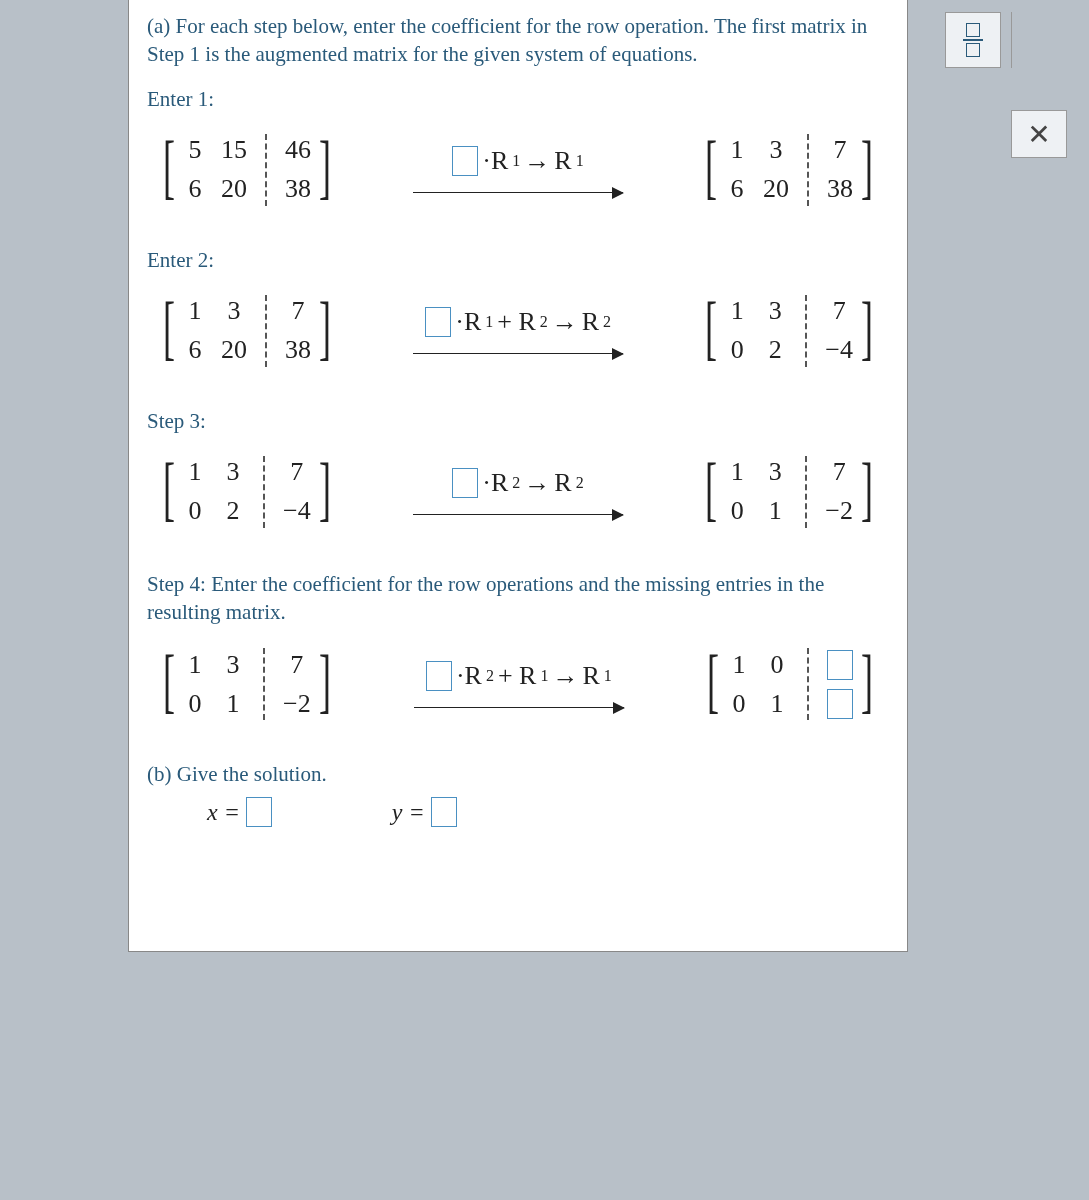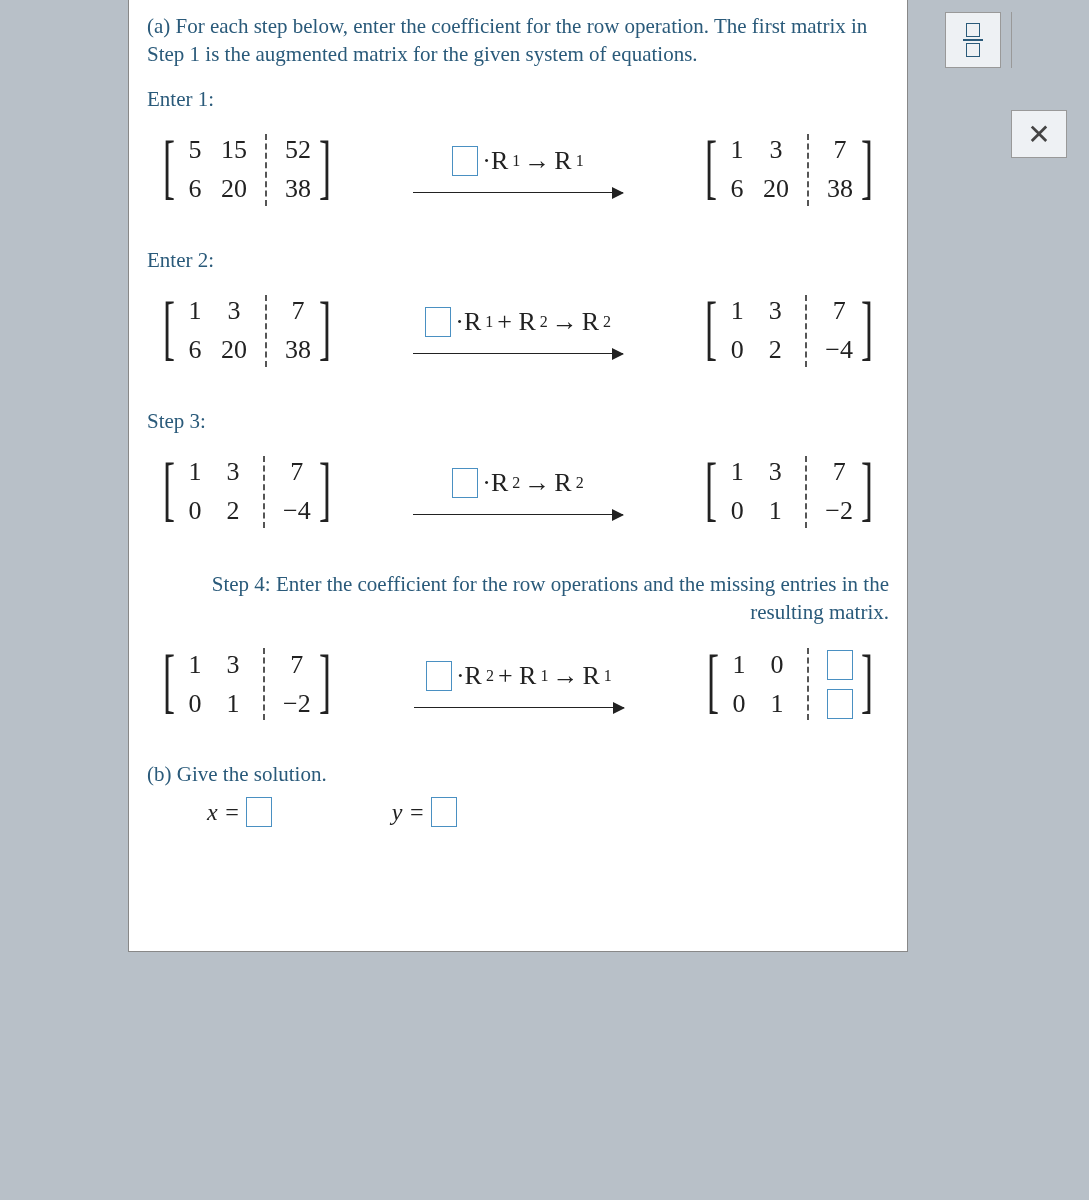--- a/index.html
+++ b/index.html
@@ -171,21 +171,21 @@
   <div class="instructions">(a) For each step below, enter the coefficient for the row operation. The first matrix in Step 1 is the augmented matrix for the given system of equations.</div>
 
   <div class="step-label">Enter 1:</div>
   <div class="step-row">
     <div class="matrix">
       <div class="bracket">[</div>
       <div class="mgrid">
         <span>5</span>
         <span>15</span>
         <div class="sep"></div>
-        <span>52</span>
+        <span>46</span>
         <span>6</span>
         <span>20</span>
         <span>38</span>
       </div>
       <div class="bracket">]</div>
     </div>
     <div class="op-col">
       <div class="op-expr">
         <span class="input-box"></span>
         <span>·R</span>
@@ -288,21 +288,21 @@
         <div class="sep"></div>
         <span>7</span>
         <span>0</span>
         <span>1</span>
         <span>−2</span>
       </div>
       <div class="bracket">]</div>
     </div>
   </div>
 
-  <div class="step-label" style="line-height:1.35;text-align:right;">Step 4: Enter the coefficient for the row operations and the missing entries in the resulting matrix.</div>
+  <div class="step-label" style="line-height:1.35;">Step 4: Enter the coefficient for the row operations and the missing entries in the resulting matrix.</div>
   <div class="step-row">
     <div class="matrix">
       <div class="bracket">[</div>
       <div class="mgrid">
         <span>1</span>
         <span>3</span>
         <div class="sep"></div>
         <span>7</span>
         <span>0</span>
         <span>1</span>

